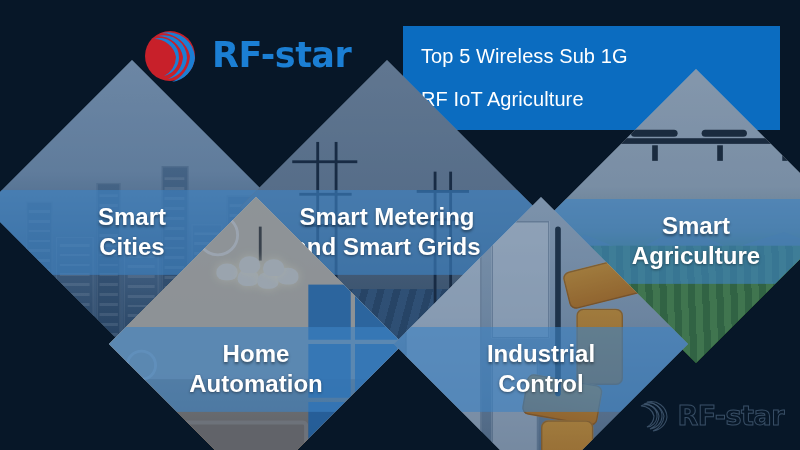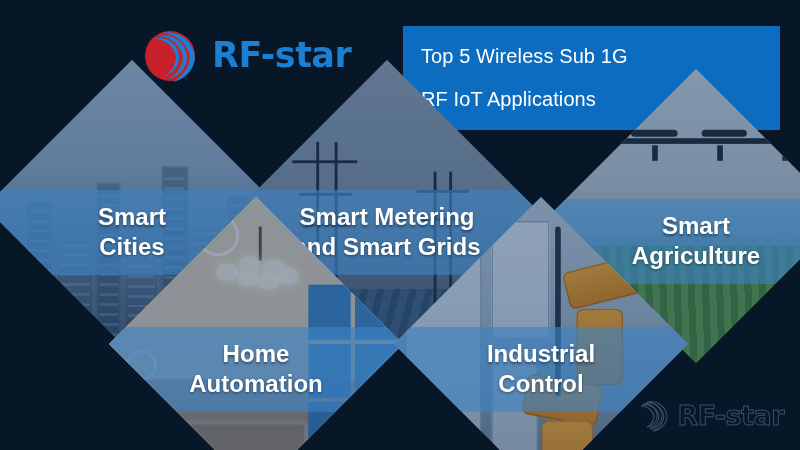--- a/index.html
+++ b/index.html
@@ -139,21 +139,21 @@
         <path d="M20 8 A27 27 0 0 1 53 33 A27 27 0 0 1 30 57 A30 30 0 0 0 48 31 A30 30 0 0 0 20 8 Z" fill="#1b7fd4"></path>
         <path d="M16 11 A23 23 0 0 1 45 33 A23 23 0 0 1 26 54 A26 26 0 0 0 41 32 A26 26 0 0 0 16 11 Z" fill="#1b7fd4"></path>
         <path d="M12 14 A19 19 0 0 1 37 33 A19 19 0 0 1 22 51 A22 22 0 0 0 34 32 A22 22 0 0 0 12 14 Z" fill="#1b7fd4"></path>
       </svg>
     </span>
     <span class="logo-text">RF-star</span>
   </div>
 
   <div class="title-banner">
     <div class="tline">Top 5 Wireless Sub 1G</div>
-    <div class="tline">RF IoT Applications</div>
+    <div class="tline">RF IoT Agriculture</div>
   </div>
 
   <div class="dia d1">
     <div class="inner">
       <div class="scene sc-city">
         <div class="bin">1001011010010110100101101001</div>
         <div class="tower" style="left:2%;  width:11%; height:34%"></div>
         <div class="tower" style="left:14%; width:9%;  height:52%"></div>
         <div class="tower" style="left:24%; width:13%; height:40%"></div>
         <div class="tower" style="left:38%; width:8%;  height:58%"></div>

